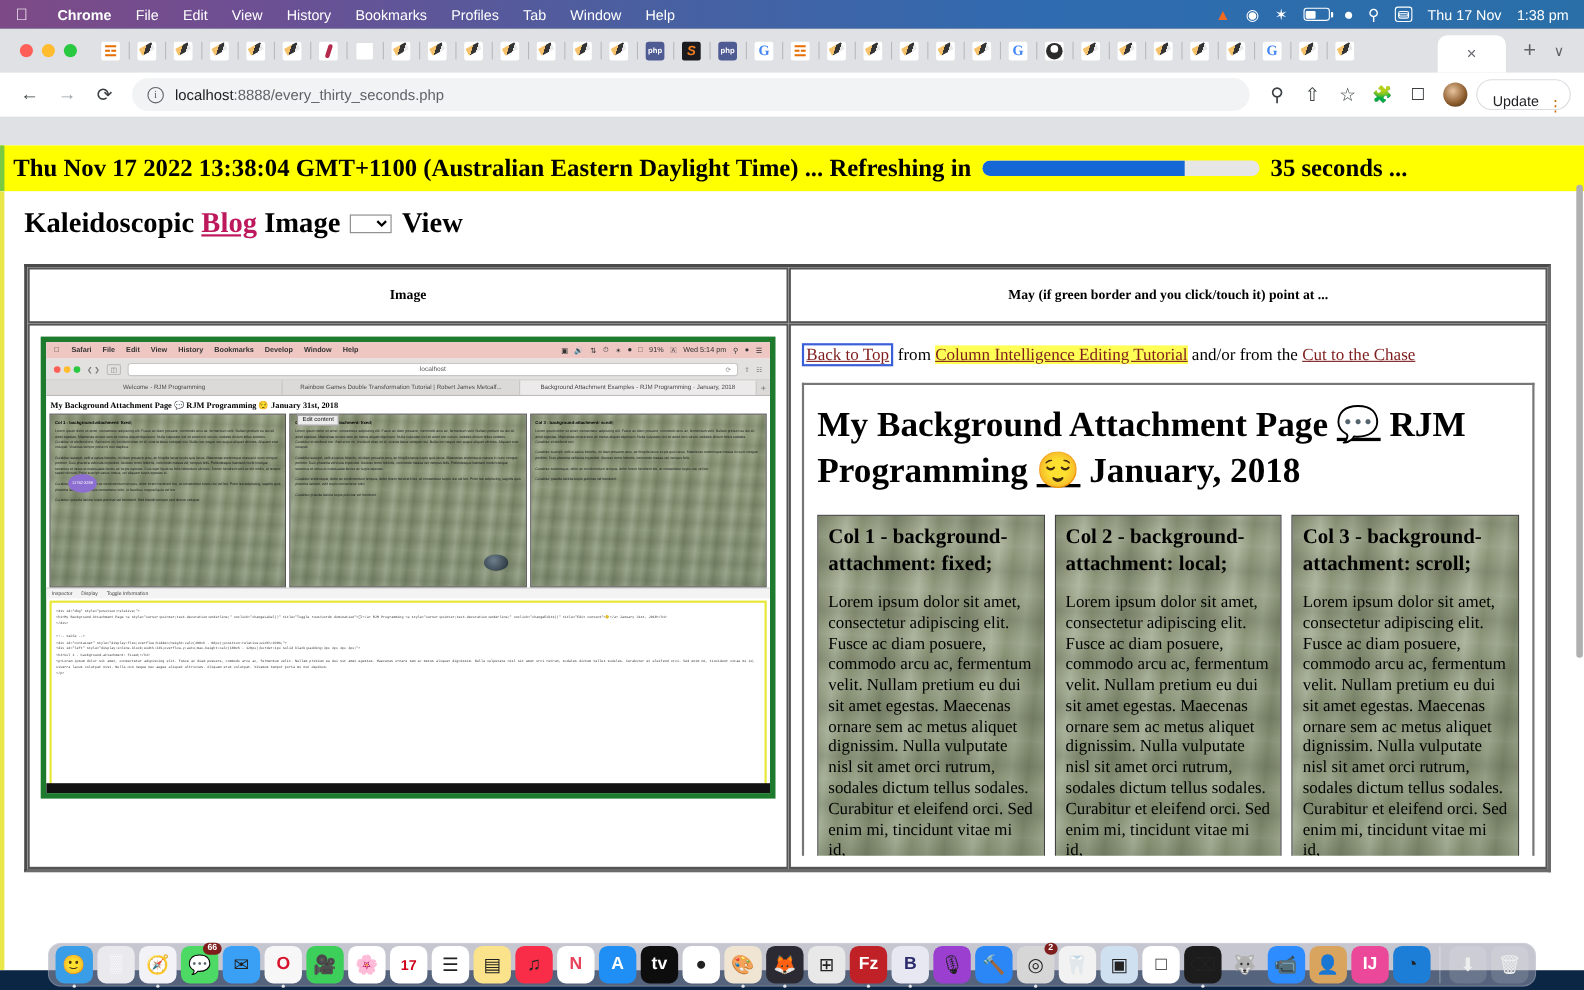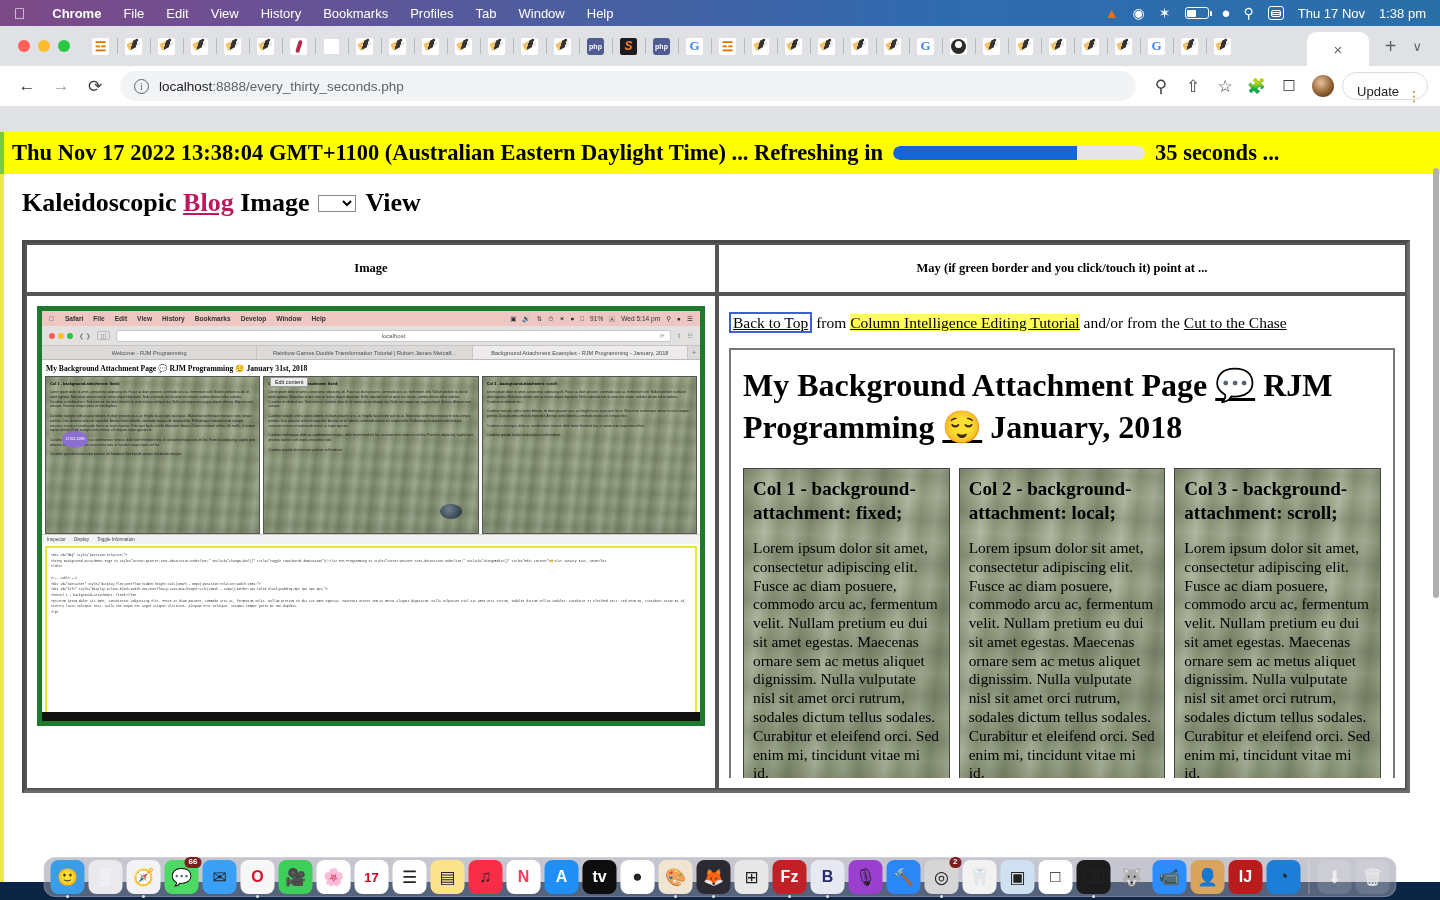--- a/index.html
+++ b/index.html
@@ -176,21 +176,21 @@
   .s-darkball{ position:absolute; right:16px; bottom:14px; width:22px;height:15px;border-radius:50%;
                background:radial-gradient(circle at 40% 35%,#6e7f8c,#1d2a33); }
   .s-codebar { height:10px; background:#f3f3f3; border-top:1px solid #ccc; display:flex; align-items:center;
                gap:8px; font-size:4.6px; color:#444; padding:0 5px;}
   .s-code { border:2px solid #e7e738; background:#fff; margin:2px 3px; height: 170px; overflow:hidden;
             font-family:"Liberation Mono", monospace; font-size:3.1px; line-height:1.85; color:#333; padding:5px 4px; }
   .s-black { position:absolute; left:0; right:0; bottom:0; height:9px; background:#111; }
 
   
   .links-line { font-family:"Liberation Serif", serif; font-size:15.5px; color:#000; padding: 8px 0 0 0; }
-  .links-line a { color:#000000; text-decoration: underline; text-align: center; }
+  .links-line a { color:#7f1d1d; text-decoration: underline; text-align: center; }
   .btt { border: 2px solid #3b5fd9; padding: 0 2px; }
   .hl-yellow { background: #ffff55; }
   .inner-frame { border: 2px solid #777; border-bottom:none; margin-top: 16px; background:#fff; height: 430px; overflow:hidden; padding: 14px 12px 0 12px;}
   .inner-h1 { font-family:"Liberation Serif", serif; font-weight:bold; font-size: 32px; line-height:1.32; color:#000; }
   .inner-h1 a { text-decoration: underline; color:#000; }
   .cols3 { display:flex; gap: 9px; margin-top: 20px; }
   .c3 { flex:1; border:1px solid #444; padding: 8px 9px; height: 330px; overflow:hidden;
         background-image:
            linear-gradient(rgba(158,166,146,.30), rgba(128,140,118,.40)),
            repeating-linear-gradient(95deg, #6f7a5c 0px, #919a7b 14px, #b3bca2 26px, #838d6b 40px, #9ca68a 55px, #717b5b 70px),
@@ -603,18 +603,18 @@
     <div class="dock-item" style="background: rgb(155, 63, 209); color: rgb(34, 34, 34);">🎙</div>
     <div class="dock-item" style="background: rgb(43, 135, 245); color: rgb(34, 34, 34);">🔨</div>
     <div class="dock-item" style="background: rgb(214, 214, 214); color: rgb(34, 34, 34);">◎<span class="badge">2</span><span class="dot"></span></div>
     <div class="dock-item" style="background: rgb(242, 242, 242); color: rgb(34, 34, 34);">🦷</div>
     <div class="dock-item" style="background: rgb(207, 224, 240); color: rgb(34, 34, 34);">▣</div>
     <div class="dock-item" style="background: rgb(255, 255, 255); color: rgb(34, 34, 34);">□</div>
     <div class="dock-item" style="background: rgb(28, 28, 28); color: rgb(34, 34, 34);">⌫<span class="dot"></span></div>
     <div class="dock-item" style="background: transparent; color: rgb(34, 34, 34);">🐺</div>
     <div class="dock-item" style="background: rgb(45, 140, 255); color: rgb(34, 34, 34);">📹</div>
     <div class="dock-item" style="background: rgb(216, 164, 94); color: rgb(34, 34, 34);">👤</div>
-    <div class="dock-item" style="background: #b91c1c; color: rgb(255, 255, 255); font-size: 16px; font-weight: bold;">IJ</div>
+    <div class="dock-item" style="background: #ec4899; color: rgb(255, 255, 255); font-size: 16px; font-weight: bold;">IJ</div>
     <div class="dock-item" style="background: rgb(28, 126, 214); color: rgb(34, 34, 34);">◔</div>
     <div class="dock-sep"></div>
     <div class="dock-item" style="background: rgba(255, 255, 255, 0.12); color: rgb(238, 238, 238);">⬇</div>
     <div class="dock-item" style="background: rgba(255, 255, 255, 0.12); color: rgb(238, 238, 238);">🗑</div>
   </div>
 
 </body></html>

